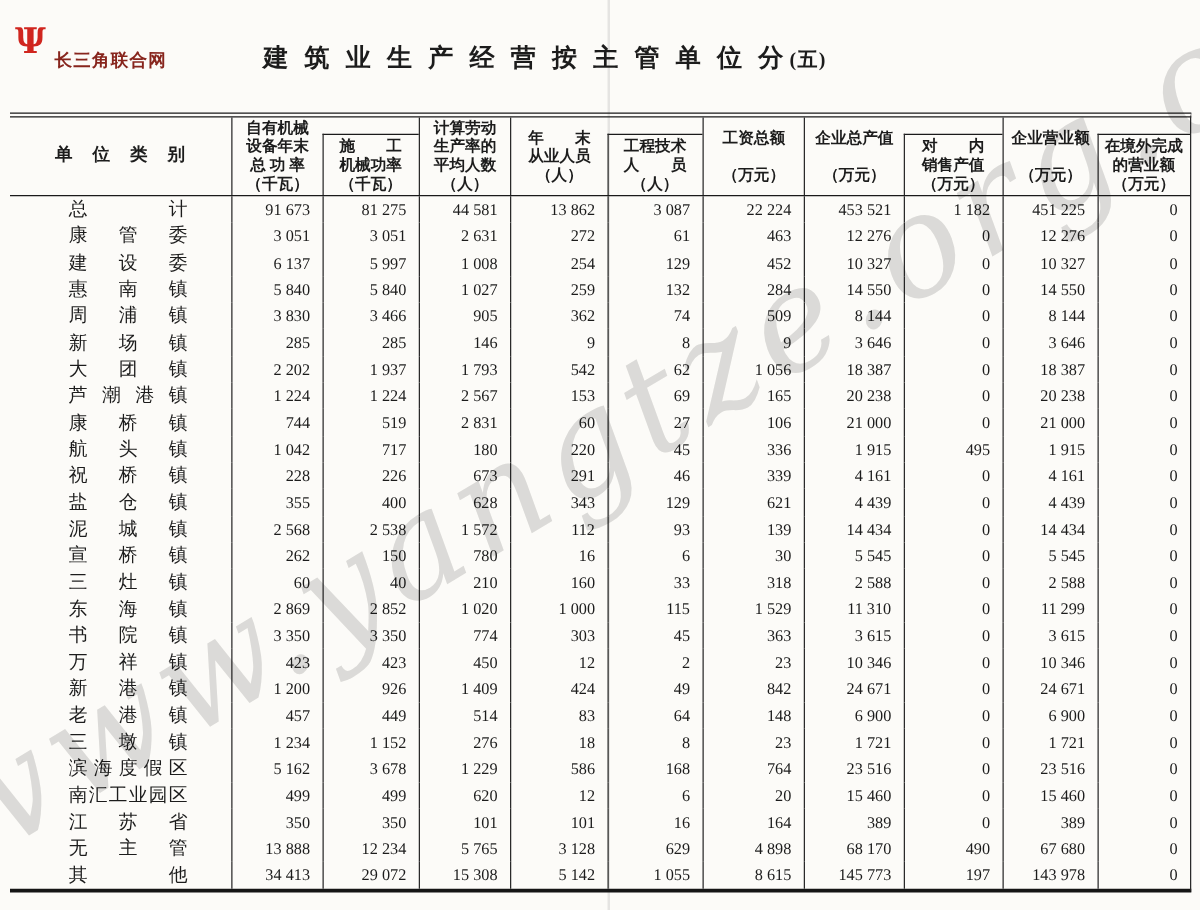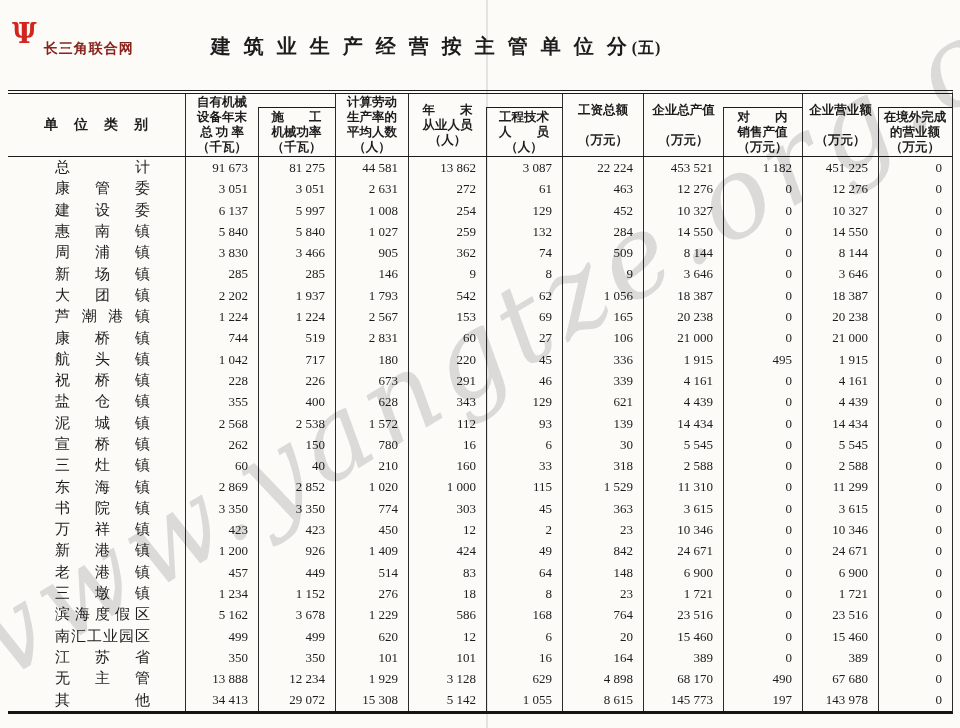--- a/index.html
+++ b/index.html
@@ -472,21 +472,21 @@
     <div class="num">0</div>
     <div class="num">389</div>
     <div class="num">0</div>
   </div>
         <div class="row">
     <div class="label-cell">
             <span class="label-inner">无主管</span>
           </div>
     <div class="num">13 888</div>
     <div class="num">12 234</div>
-    <div class="num">1 929</div>
+    <div class="num">5 765</div>
     <div class="num">3 128</div>
     <div class="num">629</div>
     <div class="num">4 898</div>
     <div class="num">68 170</div>
     <div class="num">490</div>
     <div class="num">67 680</div>
     <div class="num">0</div>
   </div>
         <div class="row">
     <div class="label-cell">

